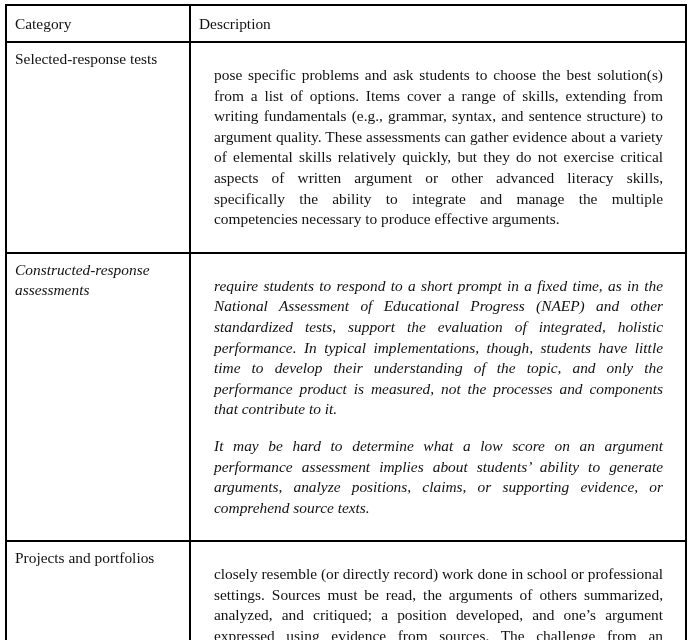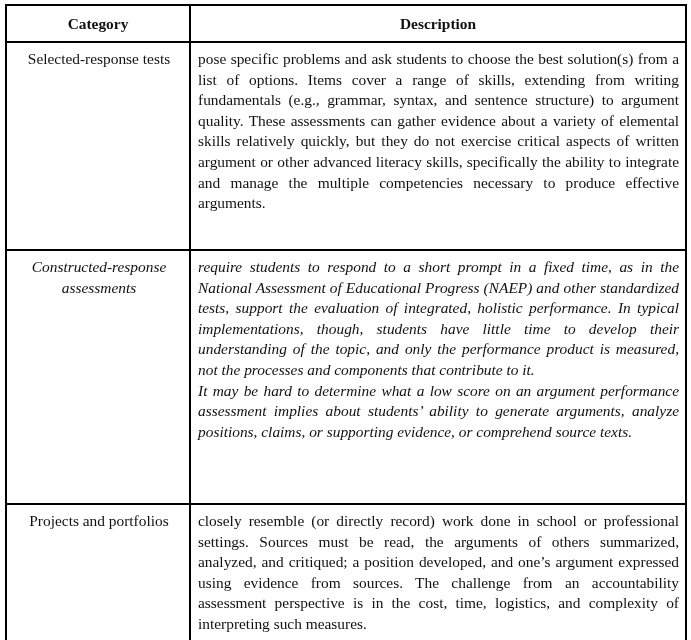--- a/index.html
+++ b/index.html
@@ -13,30 +13,30 @@
     font-size: 15.4px;
     line-height: 20.6px;
     color: #111111;
   }
   table.doc-table th, table.doc-table td {
     border: 2px solid #000000;
     vertical-align: top;
     padding: 0;
   }
   table.doc-table th {
-    text-align: center;
-    font-weight: bold;
+    text-align: left;
+    font-weight: normal;
     height: 34px;
     vertical-align: middle;
     padding: 1px 8px 0 8px;
   }
   col.c1 { width: 184px; }
-  .cat { padding: 6px 6px 6px 8px !important; text-align: center; }
+  .cat { padding: 6px 6px 6px 8px !important; text-align: left; }
   .desc { padding: 6px 6px 6px 7px !important; text-align: justify; }
-  .desc p { margin: 0; }
+  .desc p { margin: 16px; }
   .row1 td { height: 194px; }
   .row2 td { height: 240px; font-style: italic; }
   .row3 td { height: 136px; }
 </style>
 </head>
 <body>
 
 <table class="doc-table">
   <colgroup>
       <col class="c1">

